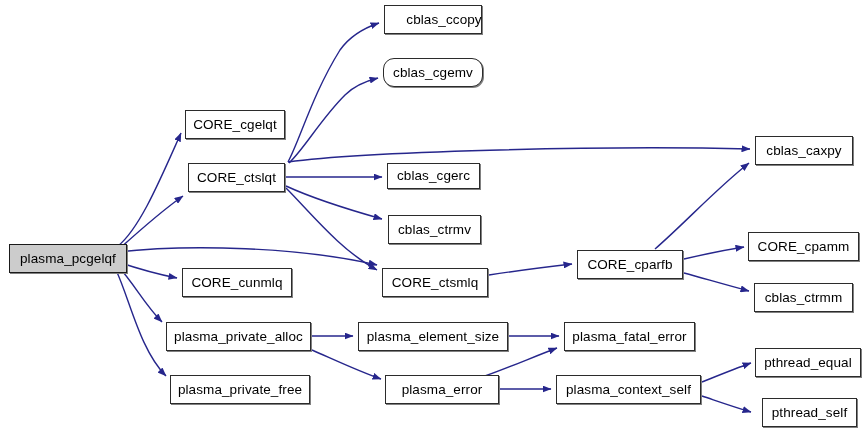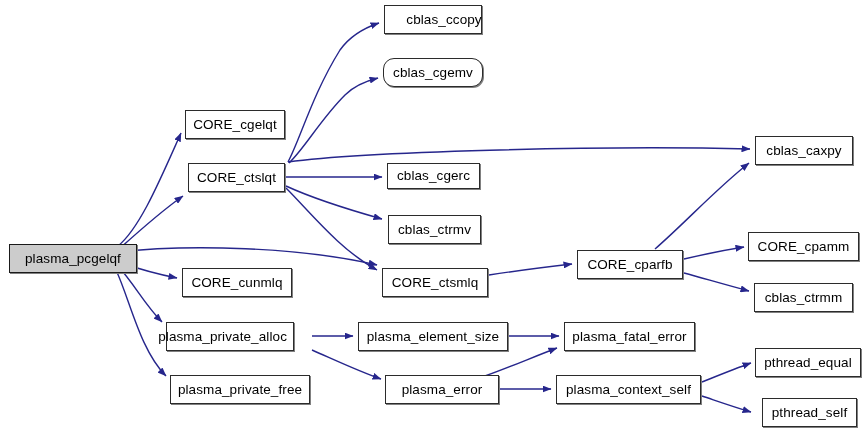--- a/index.html
+++ b/index.html
@@ -77,33 +77,33 @@
         <path d="M312,336 L353,336" marker-end="url(#arrowhead)" stroke="#26268c"></path>
         <path d="M312,350 C335,360 358,371 381,379" marker-end="url(#arrowhead)" stroke="#26268c"></path>
         <path d="M509,336 L559,336" marker-end="url(#arrowhead)" stroke="#26268c"></path>
         <path d="M485,376 C508,368 533,357 557,348" marker-end="url(#arrowhead)" stroke="#26268c"></path>
         <path d="M485,389 L551,389" marker-end="url(#arrowhead)" stroke="#26268c"></path>
         <path d="M702,382 C717,376 734,369 751,363" marker-end="url(#arrowhead)" stroke="#26268c"></path>
         <path d="M702,396 C717,401 734,407 751,412" marker-end="url(#arrowhead)" stroke="#26268c"></path>
       </g>
   </svg>
   <div id="node-group">
-      <div class="node highlight" style="left: 9px; top: 244px; width: 128px; height: 29px;">
+      <div class="node highlight" style="left: 9px; top: 244px; width: 118px; height: 29px;">
         <span class="node-label">plasma_pcgelqf</span>
       </div>
       <div class="node" style="left: 185px; top: 110px; width: 100px; height: 29px;">
         <span class="node-label">CORE_cgelqt</span>
       </div>
       <div class="node" style="left: 188px; top: 163px; width: 97px; height: 29px;">
         <span class="node-label">CORE_ctslqt</span>
       </div>
       <div class="node" style="left: 182px; top: 268px; width: 110px; height: 29px;">
         <span class="node-label">CORE_cunmlq</span>
       </div>
-      <div class="node" style="left: 166px; top: 322px; width: 128px; height: 29px; justify-content: flex-end;">
+      <div class="node" style="left: 166px; top: 322px; width: 145px; height: 29px;">
         <span class="node-label">plasma_private_alloc</span>
       </div>
       <div class="node" style="left: 170px; top: 375px; width: 140px; height: 29px;">
         <span class="node-label">plasma_private_free</span>
       </div>
       <div class="node" style="left: 384px; top: 5px; width: 98px; height: 29px; padding-left: 22px;">
         <span class="node-label">cblas_ccopy</span>
       </div>
       <div class="node" style="left: 383px; top: 58px; width: 100px; height: 29px; border-radius: 11px;">
         <span class="node-label">cblas_cgemv</span>

